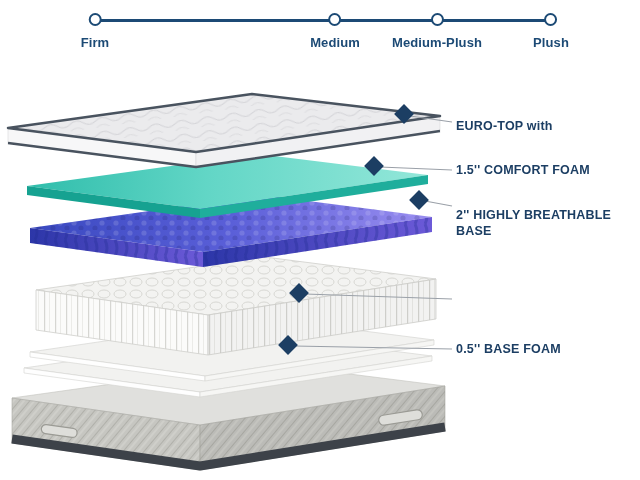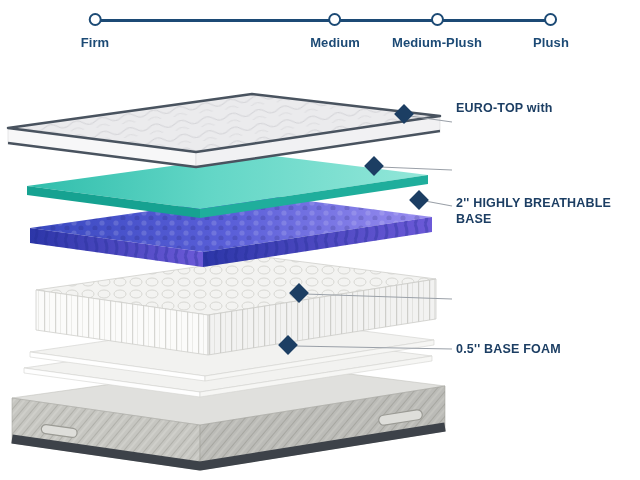--- a/index.html
+++ b/index.html
@@ -183,24 +183,27 @@
         </g>
       <g transform="translate(299,293) rotate(45)">
           <rect x="-7" y="-7" width="14" height="14"></rect>
         </g>
       <g transform="translate(288,345) rotate(45)">
           <rect x="-7" y="-7" width="14" height="14"></rect>
         </g>
     </g>
   </svg>
 
-  <div class="layer-label" style="top:101px">
+  <div class="layer-label" style="top:119px">
     <div>EURO-TOP with</div>
   </div>
-  <div class="layer-label" style="top:196px">
+  <div class="layer-label" style="top:163px">
+    <div>1.5'' COMFORT FOAM</div>
+  </div>
+  <div class="layer-label" style="top:208px">
     <div>2'' HIGHLY BREATHABLE</div>
     <div>BASE</div>
   </div>
   <div class="layer-label" style="top:342px">
     <div>0.5'' BASE FOAM</div>
   </div>
 
 </div>
 
 </body></html>

